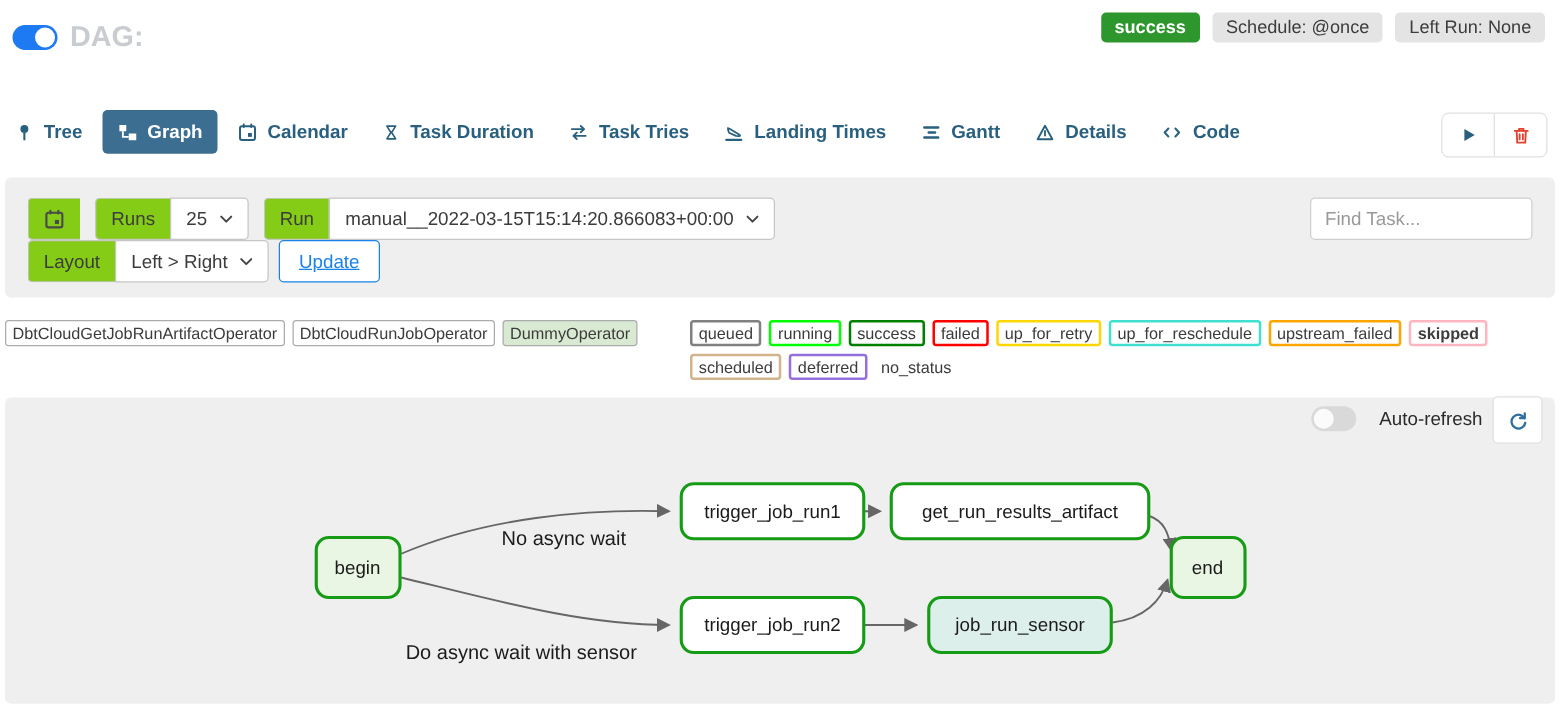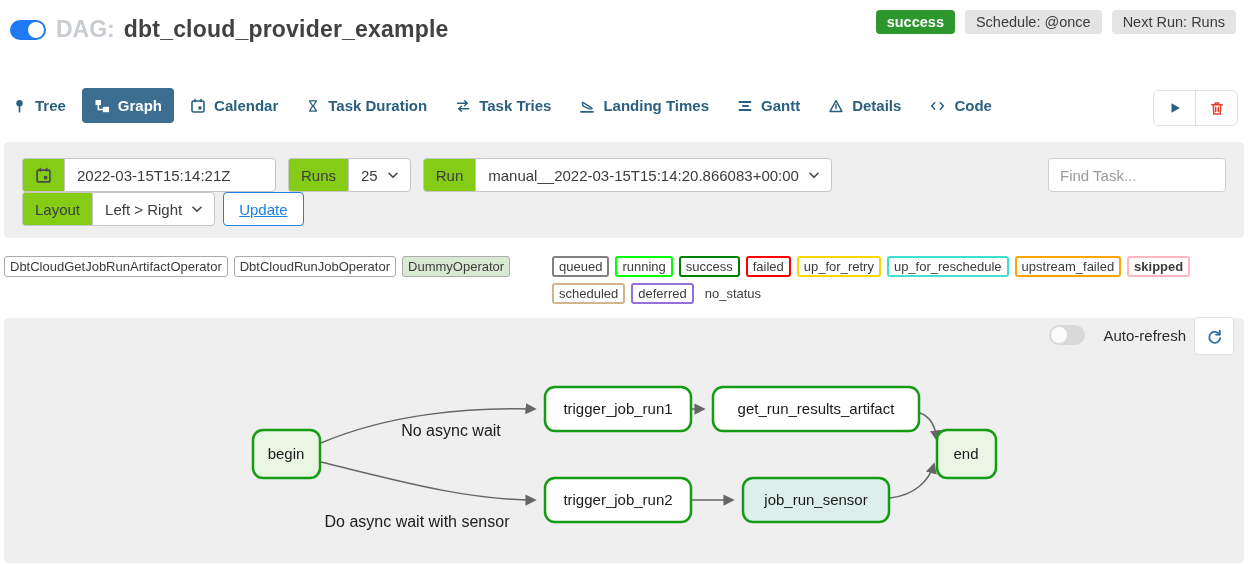--- a/index.html
+++ b/index.html
@@ -56,25 +56,24 @@
   .edge-label{font-size:16px;fill:#1b1b1b;text-anchor:middle;font-family:"Liberation Sans",sans-serif;}
 </style>
 </head>
 <body>
 
 <div class="header">
   <div class="dag-toggle">
       <div class="knob"></div>
     </div>
   <span class="dag-prefix">DAG:</span>
-  <span class="dag-title">dbt_cloud_provider_example</span>
   <div class="header-badges">
     <span class="hbadge success">success</span>
     <span class="hbadge">Schedule: @once</span>
-    <span class="hbadge">Next Run: Runs</span>
+    <span class="hbadge">Left Run: None</span>
   </div>
 </div>
 
 <div class="tabs-row">
   <div class="tab">
     <span>
         <svg width="15" height="16" viewBox="0 0 16 16">
           <circle cx="8" cy="5" r="3.4" fill="currentColor"></circle>
           <path d="M8 8.6 V14" stroke="currentColor" stroke-width="1.8" stroke-linecap="round" fill="none"></path>
         </svg>
@@ -182,21 +181,20 @@
     <div class="group">
       <span class="addon">
         <span>
             <svg width="17" height="17" viewBox="0 0 16 16">
               <rect x="2" y="3" width="12" height="11" rx="1.6" stroke="#4a4a4a" stroke-width="1.6" fill="none"></rect>
               <path d="M5 1.6 V3.6 M11 1.6 V3.6" stroke="#4a4a4a" stroke-width="1.6" stroke-linecap="round"></path>
               <rect x="8.4" y="8.4" width="3.1" height="3.1" fill="#4a4a4a"></rect>
             </svg>
           </span>
       </span>
-      <input class="control" style="width: 212px; font-family: &quot;Liberation Sans&quot;, sans-serif;" value="2022-03-15T15:14:21Z">
     </div>
     <div class="group">
       <span class="addon">Runs</span>
       <span class="control sel">
         <span>25</span>
         <span class="chev">
             <svg width="10" height="7" viewBox="0 0 10 7">
               <path d="M1 1.3 L5 5.3 L9 1.3" stroke="#444" stroke-width="1.6" fill="none" stroke-linecap="round" stroke-linejoin="round"></path>
             </svg>
           </span>

